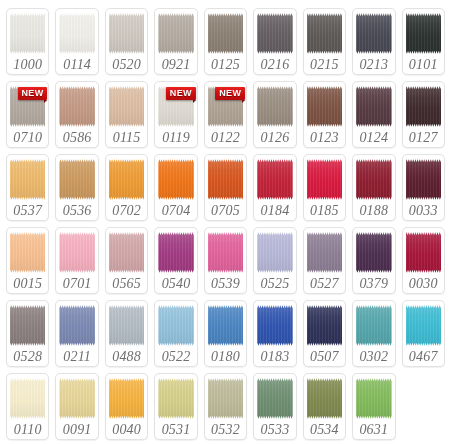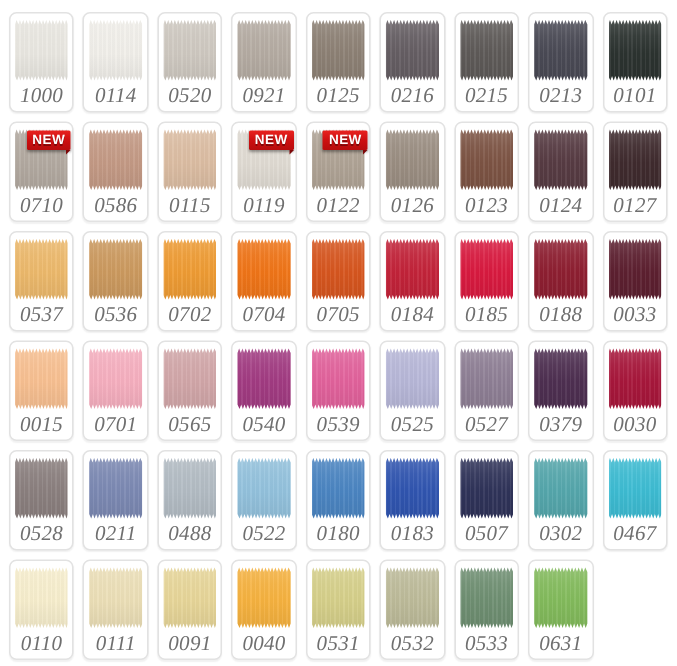--- a/index.html
+++ b/index.html
@@ -602,30 +602,20 @@
           <div class="zigzag" style="background: rgb(247, 238, 205);">
             <div class="sheen"></div>
           </div>
         </div>
         <div class="swatch-label">0110</div>
       </div>
     </div>
     <div class="swatch-cell">
       <div class="cell-card">
         <div class="swatch-wrap">
-          <div class="zigzag" style="background: rgb(236, 223, 183);">
-            <div class="sheen"></div>
-          </div>
-        </div>
-        <div class="swatch-label">0111</div>
-      </div>
-    </div>
-    <div class="swatch-cell">
-      <div class="cell-card">
-        <div class="swatch-wrap">
           <div class="zigzag" style="background: rgb(231, 214, 153);">
             <div class="sheen"></div>
           </div>
         </div>
         <div class="swatch-label">0091</div>
       </div>
     </div>
     <div class="swatch-cell">
       <div class="cell-card">
         <div class="swatch-wrap">
@@ -662,20 +652,30 @@
           <div class="zigzag" style="background: rgb(111, 143, 114);">
             <div class="sheen"></div>
           </div>
         </div>
         <div class="swatch-label">0533</div>
       </div>
     </div>
     <div class="swatch-cell">
       <div class="cell-card">
         <div class="swatch-wrap">
+          <div class="zigzag" style="background: rgb(128, 138, 79);">
+            <div class="sheen"></div>
+          </div>
+        </div>
+        <div class="swatch-label">0534</div>
+      </div>
+    </div>
+    <div class="swatch-cell">
+      <div class="cell-card">
+        <div class="swatch-wrap">
           <div class="zigzag" style="background: rgb(131, 187, 92);">
             <div class="sheen"></div>
           </div>
         </div>
         <div class="swatch-label">0631</div>
       </div>
     </div>
   </div>
 
 </body></html>

